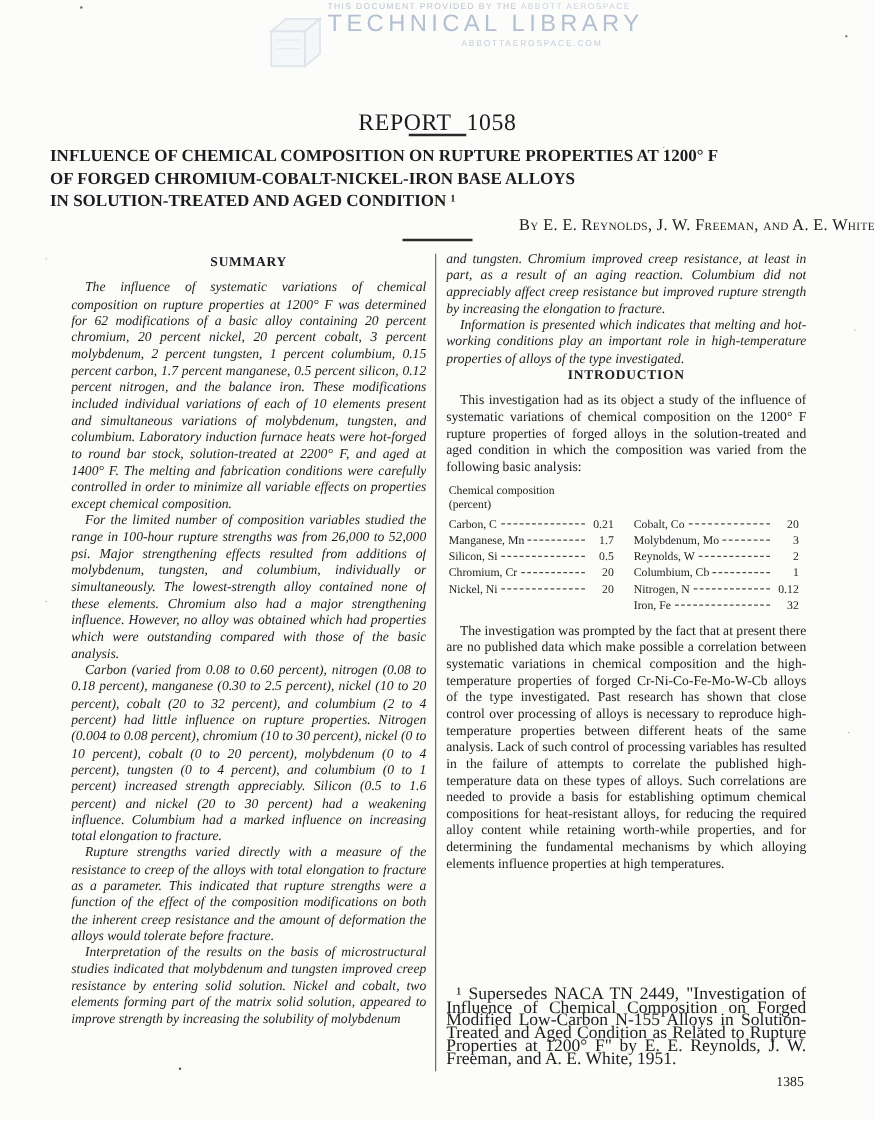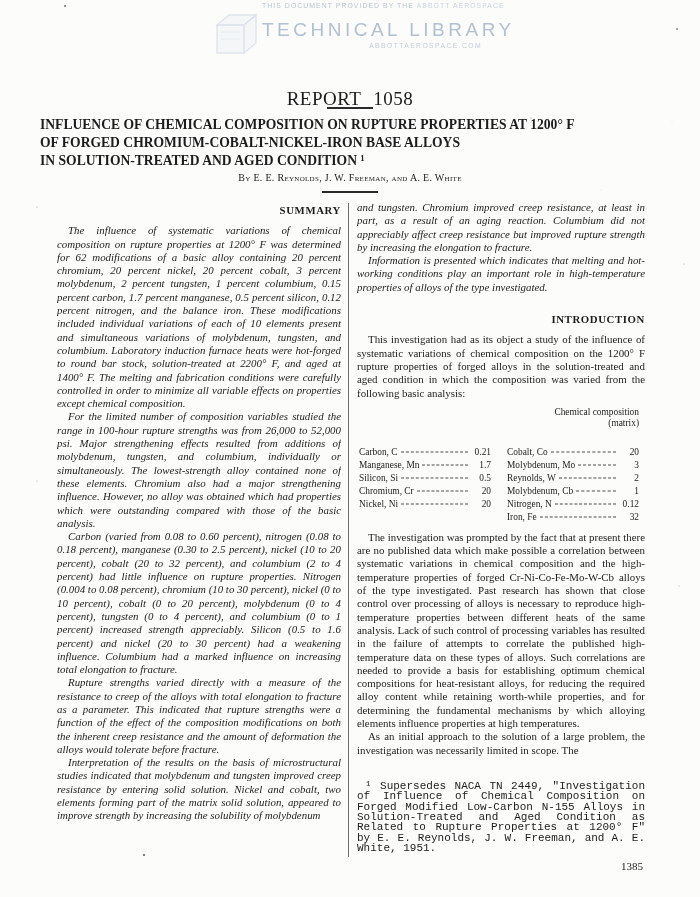--- a/index.html
+++ b/index.html
@@ -10,59 +10,59 @@
     color:#1c1c1c;
   }
   .page { position:absolute; inset:0; }
 
   
   .watermark { position:absolute; left:200px; top:2px; width:340px; }
   .wm-logo { position:absolute; left:8px; top:6px; width:54px; height:52px; opacity:.55; }
   .wm-text { margin-left:62px; }
   .wm-line1 { font-family:"Liberation Sans","DejaVu Sans",sans-serif; font-size:6.8px; letter-spacing:1.1px; color:#b9c3d0; white-space:nowrap; }
   .wm-line1 .brand { color:#c9d3e0; }
-  .wm-line2 { font-family:"Liberation Sans","DejaVu Sans",sans-serif; font-size:19px; letter-spacing:3.5px; color:#b3c0d1; white-space:nowrap; margin-top:10px; }
+  .wm-line2 { font-family:"Liberation Sans","DejaVu Sans",sans-serif; font-size:19px; letter-spacing:3.5px; color:#b3c0d1; white-space:nowrap; margin-top:0; }
   .wm-line3 { font-family:"Liberation Sans","DejaVu Sans",sans-serif; font-size:6.8px; letter-spacing:1.4px; color:#c2ccd9; text-align:right; margin-right:58px; margin-top:1px; }
 
   
   .report-number { position:absolute; top:88px; left:0; width:100%; text-align:center;
     font-size:19px; font-weight:normal; letter-spacing:.5px; word-spacing:7px; }
   .rule { position:absolute; left:50%; transform:translateX(-50%); height:2px; background:#2a2a2a; }
   .rule-1 { top:107px; width:46px; }
   .rule-2 { top:191px; width:56px; height:1.6px; }
   .main-title { position:absolute; top:116px; left:50%; transform:translateX(-50%); width:620px;
     text-align:left; font-size:13.6px; font-weight:bold; line-height:18px; }
-  .byline { position:absolute; top:172px; left:0; width:100%; text-align:center;
-    font-size:10px; font-variant:small-caps; letter-spacing:.3px; }
+  .byline { position:absolute; top:172px; left:0; width:100%; text-align:right;
+    font-size:13px; font-variant:small-caps; letter-spacing:.3px; }
 
   
   .columns { position:absolute; top:201px; left:57px; width:588px; height:672px; display:flex; }
   .col { font-size:10.9px; line-height:13.3px; text-align:justify; }
   .col-left  { width:284px; overflow:hidden; }
   .col-divider { width:1px; background:#6d6d6d; margin:2px 8px 16px 7px; }
   .col-right { flex:1; display:flex; flex-direction:column; overflow:hidden; }
   p { margin:0; text-indent:11px; }
   p.nofirst { text-indent:0; }
   .it { font-style:italic; }
-  .section-heading { text-align:right; font-weight:bold; font-size:10.8px; letter-spacing:.6px;
+  .section-heading { text-align:center; font-weight:bold; font-size:10.8px; letter-spacing:.6px;
     margin:3px 0 7px 0; }
-  .col-right .section-heading { margin-top:19px; margin-bottom:7px; }
+  .col-right .section-heading { margin-top:0; margin-bottom:7px; }
 
   
   .comp-table { margin:7px 6px 7px 2px; font-size:9.4px; line-height:13px; }
-  .tcaption { text-align:right; line-height:11px; margin-bottom:4px; }
-  .table-cols { display:flex; gap:16px; margin-top:17px; }
+  .tcaption { text-align:left; line-height:11px; margin-bottom:4px; }
+  .table-cols { display:flex; gap:16px; margin-top:4px; }
   .tcol { flex:1; }
   .trow { display:flex; align-items:baseline; }
   .tlabel { white-space:nowrap; }
   .tleader { flex:1; border-bottom:1.2px dashed #4c4c4c; margin:0 3px; transform:translateY(-2.5px); }
   .tvalue { text-align:right; min-width:20px; white-space:nowrap; }
 
   
-  .footnote { margin-top:auto; font-size:11px; line-height:10.4px; text-align:justify; text-indent:8px;font-family:Liberation Mono, monospace; }
+  .footnote { margin-top:auto; font-size:14px; line-height:10.4px; text-align:justify; text-indent:8px; }
   .page-number { text-align:right; font-size:11px; margin-top:6px; padding-right:2px; }
 
   
   .noise { position:absolute; left:0; top:0; width:2px; height:2px; border-radius:50%; background:transparent;
     box-shadow: 64px 5px 0 0 #6f6f6f, 676px 28px 0 0 #8a8a8a, 530px 117px 0 -0.5px #777,
                 36px 206px 0 -0.5px #8a8a8a, 683px 263px 0 -0.5px #9a9a9a, 36px 480px 0 -0.5px #999,
                 678px 585px 0 -0.5px #8f8f8f, 143px 854px 0 0 #555, 600px 189px 0 -0.7px #999,
                 671px 121px 0 -0.7px #a0a0a0; }
 </style>
 </head>
@@ -115,21 +115,21 @@
     <div class="col col-right">
       <p class="it nofirst">and tungsten. Chromium improved creep resistance, at least in part, as a result of an aging reaction. Columbium did not appreciably affect creep resistance but improved rupture strength by increasing the elongation to fracture.</p>
       <p class="it">Information is presented which indicates that melting and hot-working conditions play an important role in high-temperature properties of alloys of the type investigated.</p>
 
       <div class="section-heading">INTRODUCTION</div>
       <p>This investigation had as its object a study of the influence of systematic variations of chemical composition on the 1200° F rupture properties of forged alloys in the solution-treated and aged condition in which the composition was varied from the following basic analysis:</p>
 
       <div class="comp-table">
         <div class="tcaption">
           <div>Chemical composition</div>
-          <div>(matrix)</div>
+          <div>(percent)</div>
         </div>
         <div class="table-cols">
           <div class="tcol">
             <div class="trow">
                 <span class="tlabel">Carbon, C</span>
                 <span class="tleader"></span>
                 <span class="tvalue">0.21</span>
               </div>
             <div class="trow">
                 <span class="tlabel">Manganese, Mn</span>
@@ -162,40 +162,39 @@
                 <span class="tlabel">Molybdenum, Mo</span>
                 <span class="tleader"></span>
                 <span class="tvalue">3</span>
               </div>
             <div class="trow">
                 <span class="tlabel">Reynolds, W</span>
                 <span class="tleader"></span>
                 <span class="tvalue">2</span>
               </div>
             <div class="trow">
-                <span class="tlabel">Molybdenum, Cb</span>
+                <span class="tlabel">Columbium, Cb</span>
                 <span class="tleader"></span>
                 <span class="tvalue">1</span>
               </div>
             <div class="trow">
                 <span class="tlabel">Nitrogen, N</span>
                 <span class="tleader"></span>
                 <span class="tvalue">0.12</span>
               </div>
             <div class="trow">
                 <span class="tlabel">Iron, Fe</span>
                 <span class="tleader"></span>
                 <span class="tvalue">32</span>
               </div>
           </div>
         </div>
       </div>
 
       <p>The investigation was prompted by the fact that at present there are no published data which make possible a correlation between systematic variations in chemical composition and the high-temperature properties of forged Cr-Ni-Co-Fe-Mo-W-Cb alloys of the type investigated. Past research has shown that close control over processing of alloys is necessary to reproduce high-temperature properties between different heats of the same analysis. Lack of such control of processing variables has resulted in the failure of attempts to correlate the published high-temperature data on these types of alloys. Such correlations are needed to provide a basis for establishing optimum chemical compositions for heat-resistant alloys, for reducing the required alloy content while retaining worth-while properties, and for determining the fundamental mechanisms by which alloying elements influence properties at high temperatures.</p>
-      <p>As an initial approach to the solution of a large problem, the investigation was necessarily limited in scope. The</p>
 
       <div class="footnote">¹ Supersedes NACA TN 2449, "Investigation of Influence of Chemical Composition on Forged Modified Low-Carbon N-155 Alloys in Solution-Treated and Aged Condition as Related to Rupture Properties at 1200° F" by E. E. Reynolds, J. W. Freeman, and A. E. White, 1951.</div>
       <div class="page-number">1385</div>
     </div>
   </div>
 
   <div class="noise"></div>
 </div>
 
 </body></html>

